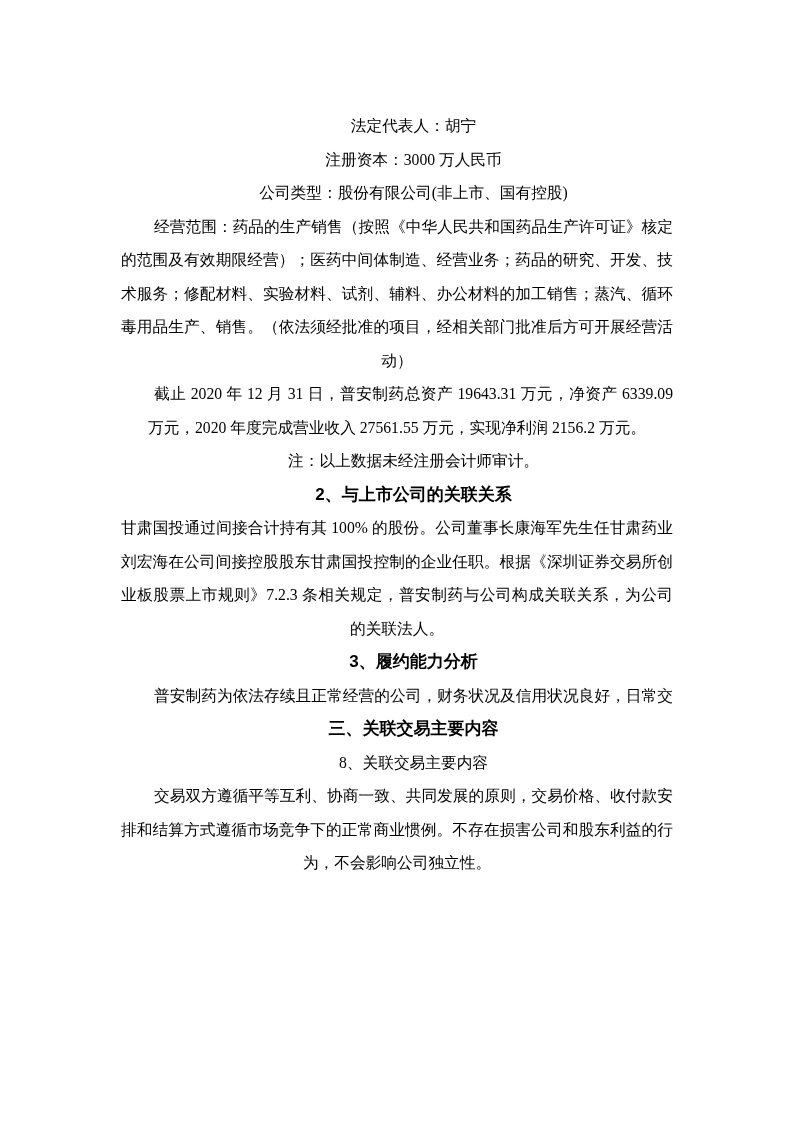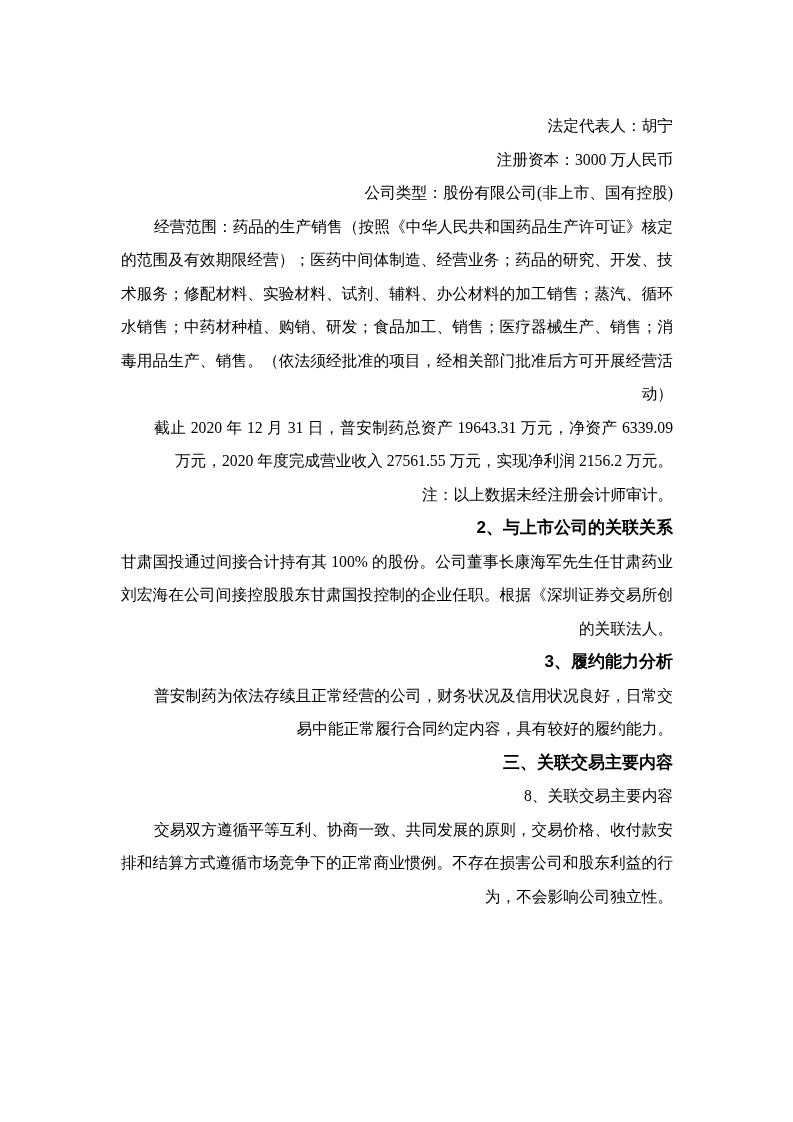--- a/index.html
+++ b/index.html
@@ -19,21 +19,21 @@
   .text-block {
     position: absolute;
     left: 121px;
     top: 109px;
     width: 552px;
   }
   .line {
     height: 33.5px;
     line-height: 33.5px;
     font-size: 15.7px;
-    text-align: right;
+    text-align: center;
     white-space: nowrap;
     letter-spacing: 0;
   }
   .line.indent {
     text-indent: 33px;
   }
   .line.justify {
     white-space: normal;
     text-align: justify;
     text-align-last: justify;
@@ -48,32 +48,31 @@
 <body>
 
 <div class="page">
   <div class="text-block">
       <div class="line indent">法定代表人：胡宁</div>
       <div class="line indent">注册资本：3000 万人民币</div>
       <div class="line indent">公司类型：股份有限公司(非上市、国有控股)</div>
       <div class="line indent justify">经营范围：药品的生产销售（按照《中华人民共和国药品生产许可证》核定</div>
       <div class="line justify">的范围及有效期限经营）；医药中间体制造、经营业务；药品的研究、开发、技</div>
       <div class="line justify">术服务；修配材料、实验材料、试剂、辅料、办公材料的加工销售；蒸汽、循环</div>
-      <div class="line justify">水销售；中药材种植、购销、研发；食品加工、销售；医疗器械生产、销售；消</div>
       <div class="line justify">毒用品生产、销售。（依法须经批准的项目，经相关部门批准后方可开展经营活</div>
       <div class="line">动）</div>
       <div class="line indent justify">截止 2020 年 12 月 31 日，普安制药总资产 19643.31 万元，净资产 6339.09</div>
       <div class="line">万元，2020 年度完成营业收入 27561.55 万元，实现净利润 2156.2 万元。</div>
       <div class="line indent">注：以上数据未经注册会计师审计。</div>
       <div class="line heading indent">2、与上市公司的关联关系</div>
       <div class="line justify">甘肃国投通过间接合计持有其 100% 的股份。公司董事长康海军先生任甘肃药业</div>
       <div class="line justify">刘宏海在公司间接控股股东甘肃国投控制的企业任职。根据《深圳证券交易所创</div>
+      <div class="line justify">业板股票上市规则》7.2.3 条相关规定，普安制药与公司构成关联关系，为公司</div>
       <div class="line">的关联法人。</div>
       <div class="line heading indent">3、履约能力分析</div>
       <div class="line indent justify">普安制药为依法存续且正常经营的公司，财务状况及信用状况良好，日常交</div>
-      <div class="line">易中能正常履行合同约定内容，具有较好的履约能力。</div>
       <div class="line heading indent">三、关联交易主要内容</div>
       <div class="line indent">8、关联交易主要内容</div>
       <div class="line indent justify">交易双方遵循平等互利、协商一致、共同发展的原则，交易价格、收付款安</div>
       <div class="line justify">排和结算方式遵循市场竞争下的正常商业惯例。不存在损害公司和股东利益的行</div>
       <div class="line">为，不会影响公司独立性。</div>
     </div>
 </div>
 
 </body></html>

